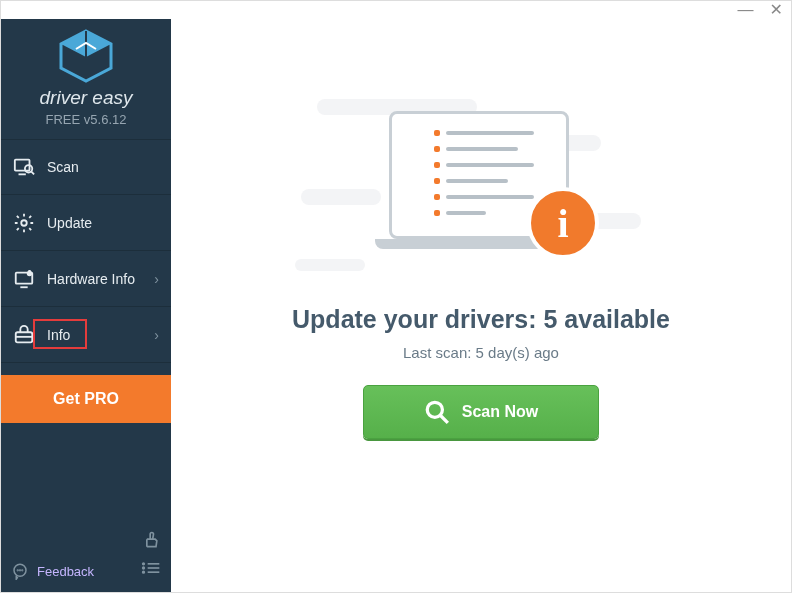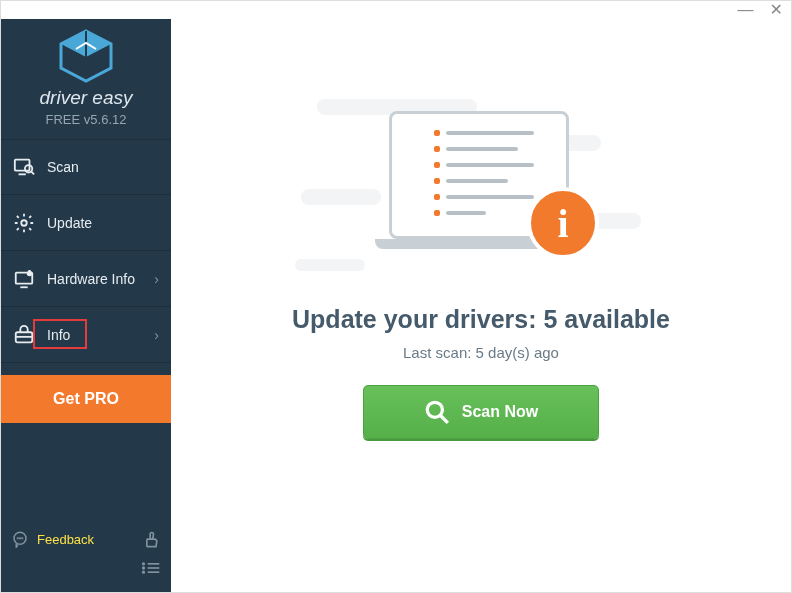--- a/index.html
+++ b/index.html
@@ -42,22 +42,22 @@
       border: 2px solid #e43c3c; pointer-events: none;
     }
     .getpro {
       margin-top: 12px; height: 48px; background: #f37a2c;
       color: #fff; font-size: 16px; font-weight: 600;
       display: flex; align-items: center; justify-content: center;
       cursor: pointer;
     }
     .sidebar-spacer { flex: 1; }
     .sidebar-footer {
-      display: flex; align-items: flex-start; padding: 8px 10px 12px;
-      color: #fde047;
+      display: flex; align-items: flex-end; padding: 8px 10px 12px;
+      color: #c4b5fd;
     }
     .feedback { display: flex; align-items: center; gap: 8px; cursor: pointer; font-size: 13px;}
     .footer-right { margin-left: auto; display: flex; flex-direction: column; align-items: center; gap: 6px; }
     .footer-right .ico { cursor: pointer; }
     .main {
       flex: 1; background: #fff; position: relative;
       display: flex; flex-direction: column; align-items: center;
       padding-top: 60px;
     }
     

